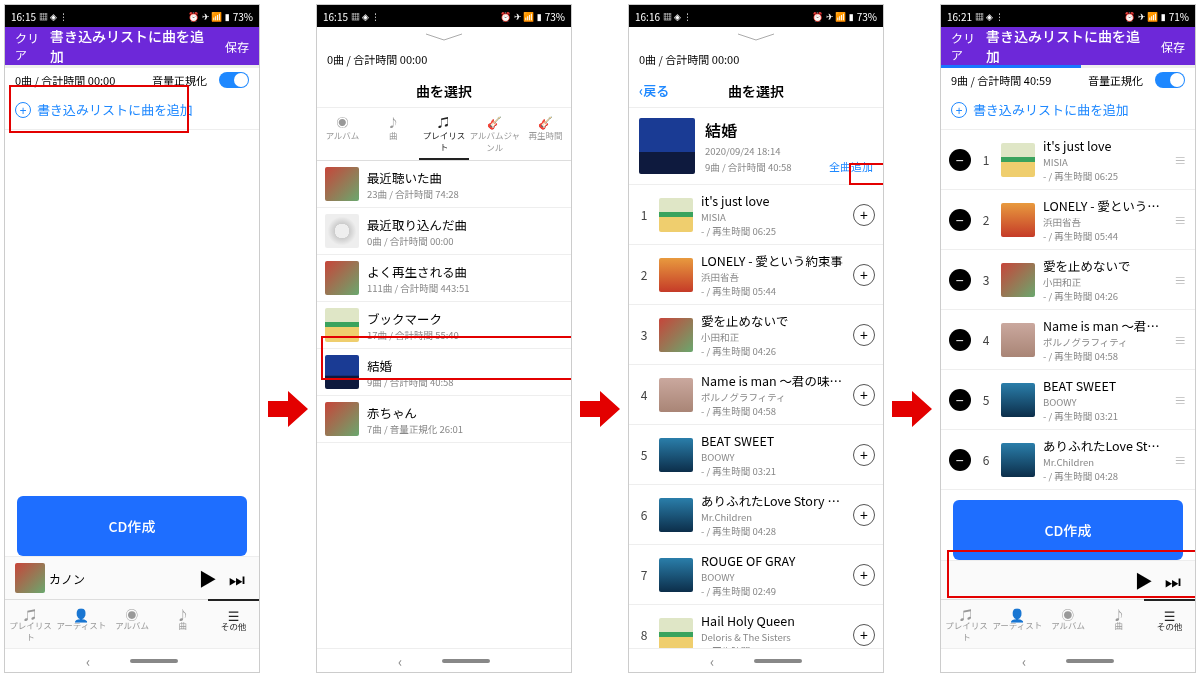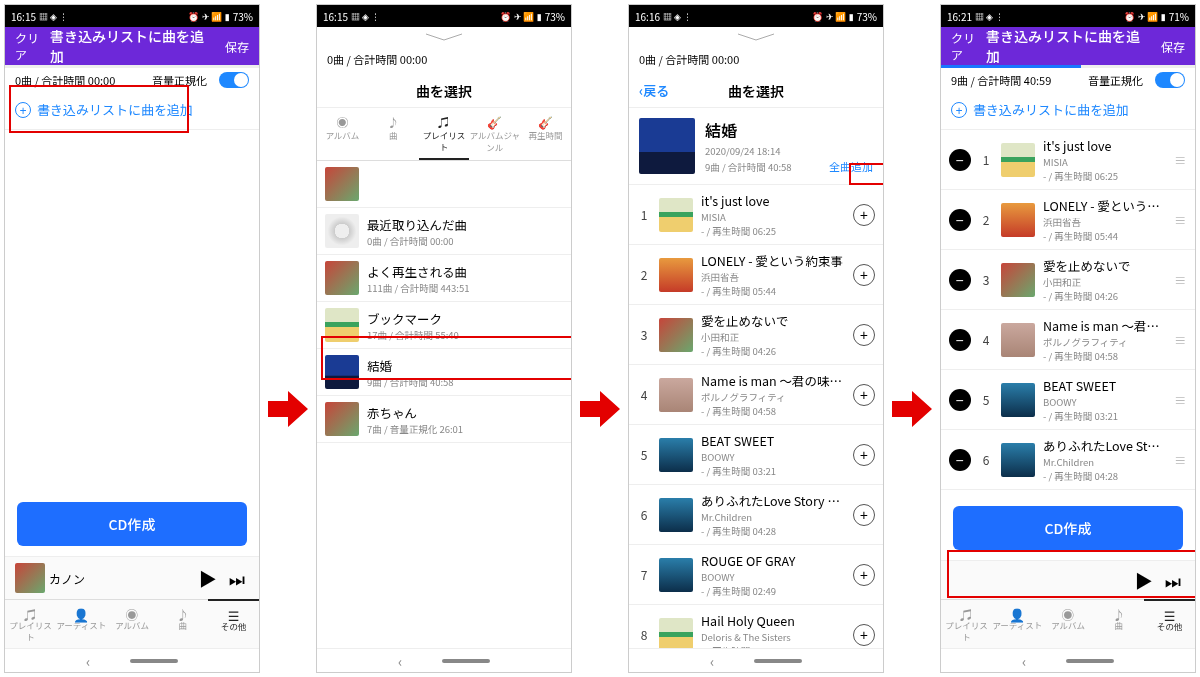--- a/index.html
+++ b/index.html
@@ -45,21 +45,21 @@
   .row-sub { font-size:9.5px; color:#888; white-space:nowrap; overflow:hidden; text-overflow:ellipsis;}
   .circle-btn { width:22px; height:22px; border:1px solid #555; border-radius:50%; display:flex; align-items:center; justify-content:center; font-size:14px; flex:0 0 22px; }
   .circle-btn.remove { background:#000; color:#fff; border:none; }
   .num { width:14px; text-align:center; font-size:12px; color:#444; flex:0 0 14px; }
   .more { color:#bbb; font-size:12px; flex:0 0 14px; text-align:center;}
   .album-head { display:flex; gap:10px; padding:10px; border-bottom:1px solid #eee; align-items:flex-start; }
   .album-head .thumb { width:56px; height:56px; flex:0 0 56px; }
   .album-title { font-size:16px; font-weight:600; }
   .album-meta { font-size:9.5px; color:#888; margin-top:2px;}
   .add-all { color:#1e88ff; font-size:11px; align-self:flex-end; }
-  .btn-primary { margin:10px 12px; background:#1e6eff; color:#fff; text-align:center; padding:12px 0; border-radius:6px; font-size:14px; font-weight:500;}
+  .btn-primary { margin:0 12px; background:#1e6eff; color:#fff; text-align:center; padding:20px 0; border-radius:6px; font-size:14px; font-weight:500;}
   .nowplay { display:flex; align-items:center; padding:6px 10px; gap:4px; border-top:1px solid #eee; background:#fafafa; }
   .nowplay .thumb { width:30px; height:30px; flex:0 0 30px; }
   .nowplay .np-title { flex:1; font-size:12px; }
   .np-ctl { font-size:18px; padding:0 4px; }
   .bottombar { display:flex; border-top:1px solid #ddd; background:#fafafa;}
   .bottombar .bt { flex:1; text-align:center; padding:5px 0; font-size:8.5px; color:#999; }
   .bottombar .bt .ic { height:14px; font-size:13px; }
   .bottombar .bt.active { color:#222; border-top:2px solid #222; margin-top:-1px; }
   .navbar { height:24px; display:flex; justify-content:center; align-items:center; gap:40px; color:#888; font-size:14px; border-top:1px solid #eee;}
   .navpill { width:48px; height:4px; background:#888; border-radius:2px; }
@@ -146,20 +146,24 @@
   <div class="tabs">
     <div class="tab"><div class="ic">◉</div><span>アルバム</span></div>
     <div class="tab"><div class="ic">♪</div><span>曲</span></div>
     <div class="tab active"><div class="ic">♫</div><span>プレイリスト</span></div>
     <div class="tab"><div class="ic">🎸</div><span>アルバムジャンル</span></div>
     <div class="tab"><div class="ic">🎸</div><span>再生時間</span></div>
   </div>
   <div class="list" id="pl-list">
       <div class="row">
       <div class="thumb "></div>
+      <div class="row-body">
+          <div class="row-title">最近聴いた曲</div>
+          <div class="row-sub">23曲 / 合計時間 74:28</div>
+        </div>
     </div>
       <div class="row">
       <div class="thumb cd"></div>
       <div class="row-body">
           <div class="row-title">最近取り込んだ曲</div>
           <div class="row-sub">0曲 / 合計時間 00:00</div>
         </div>
     </div>
       <div class="row">
       <div class="thumb "></div>

